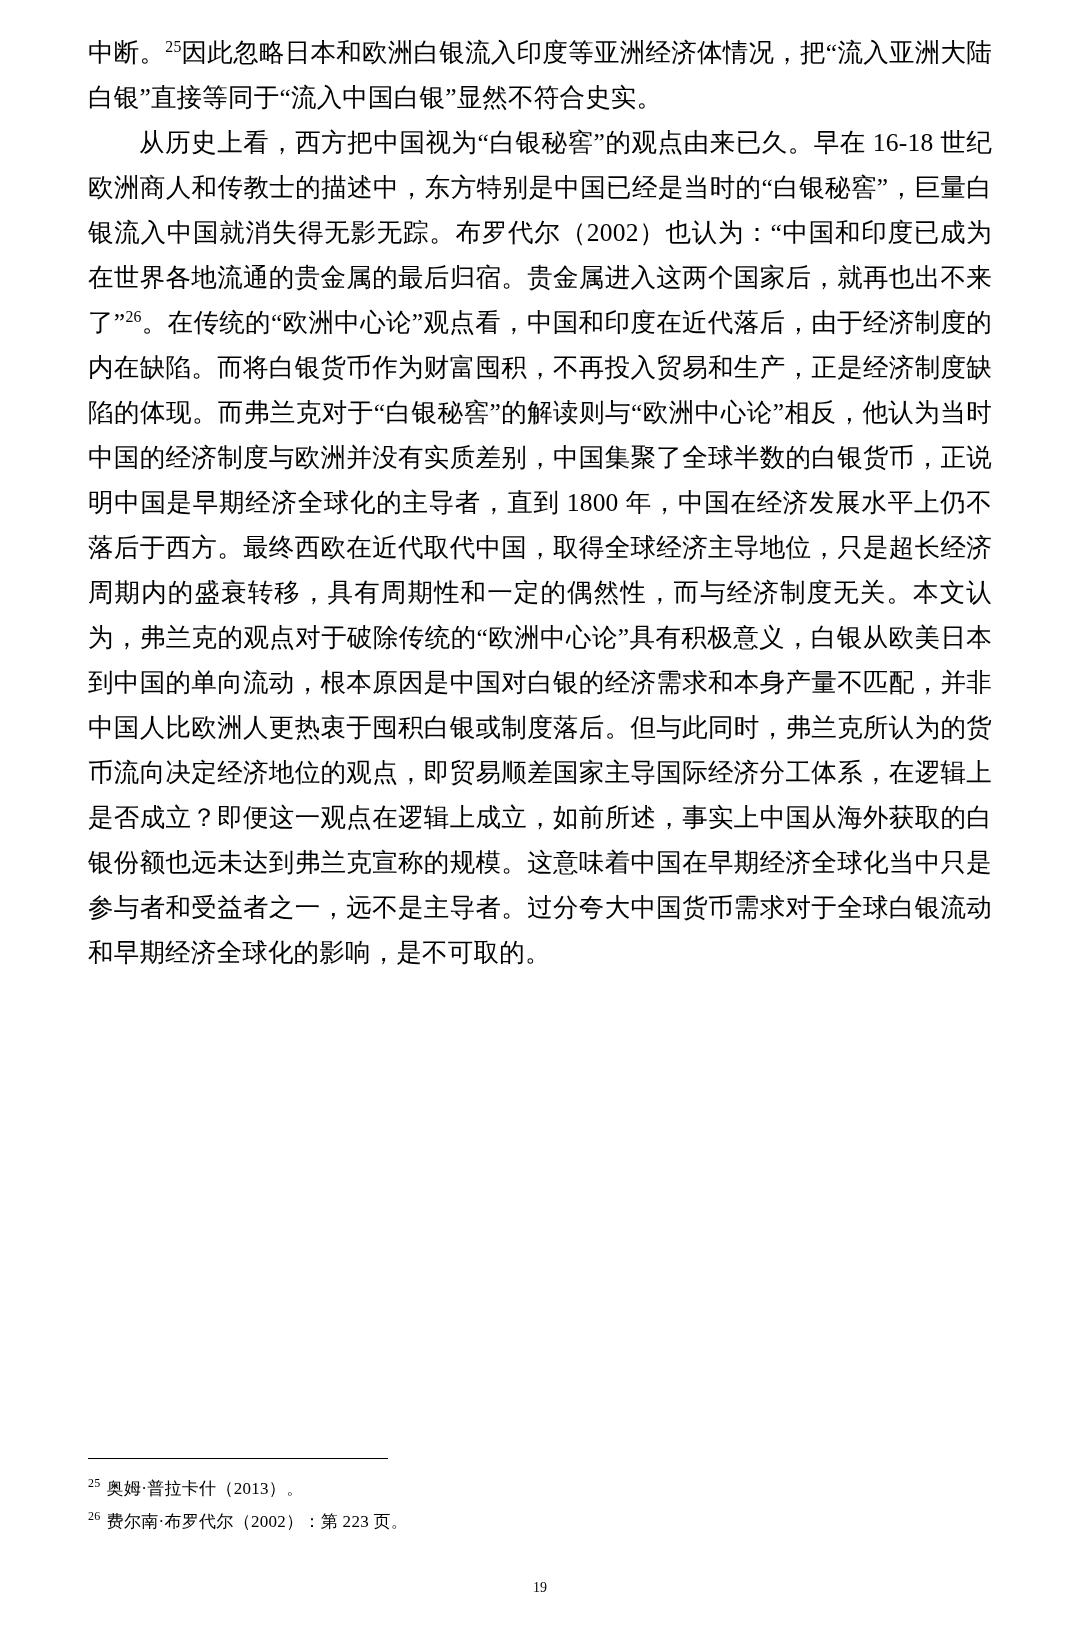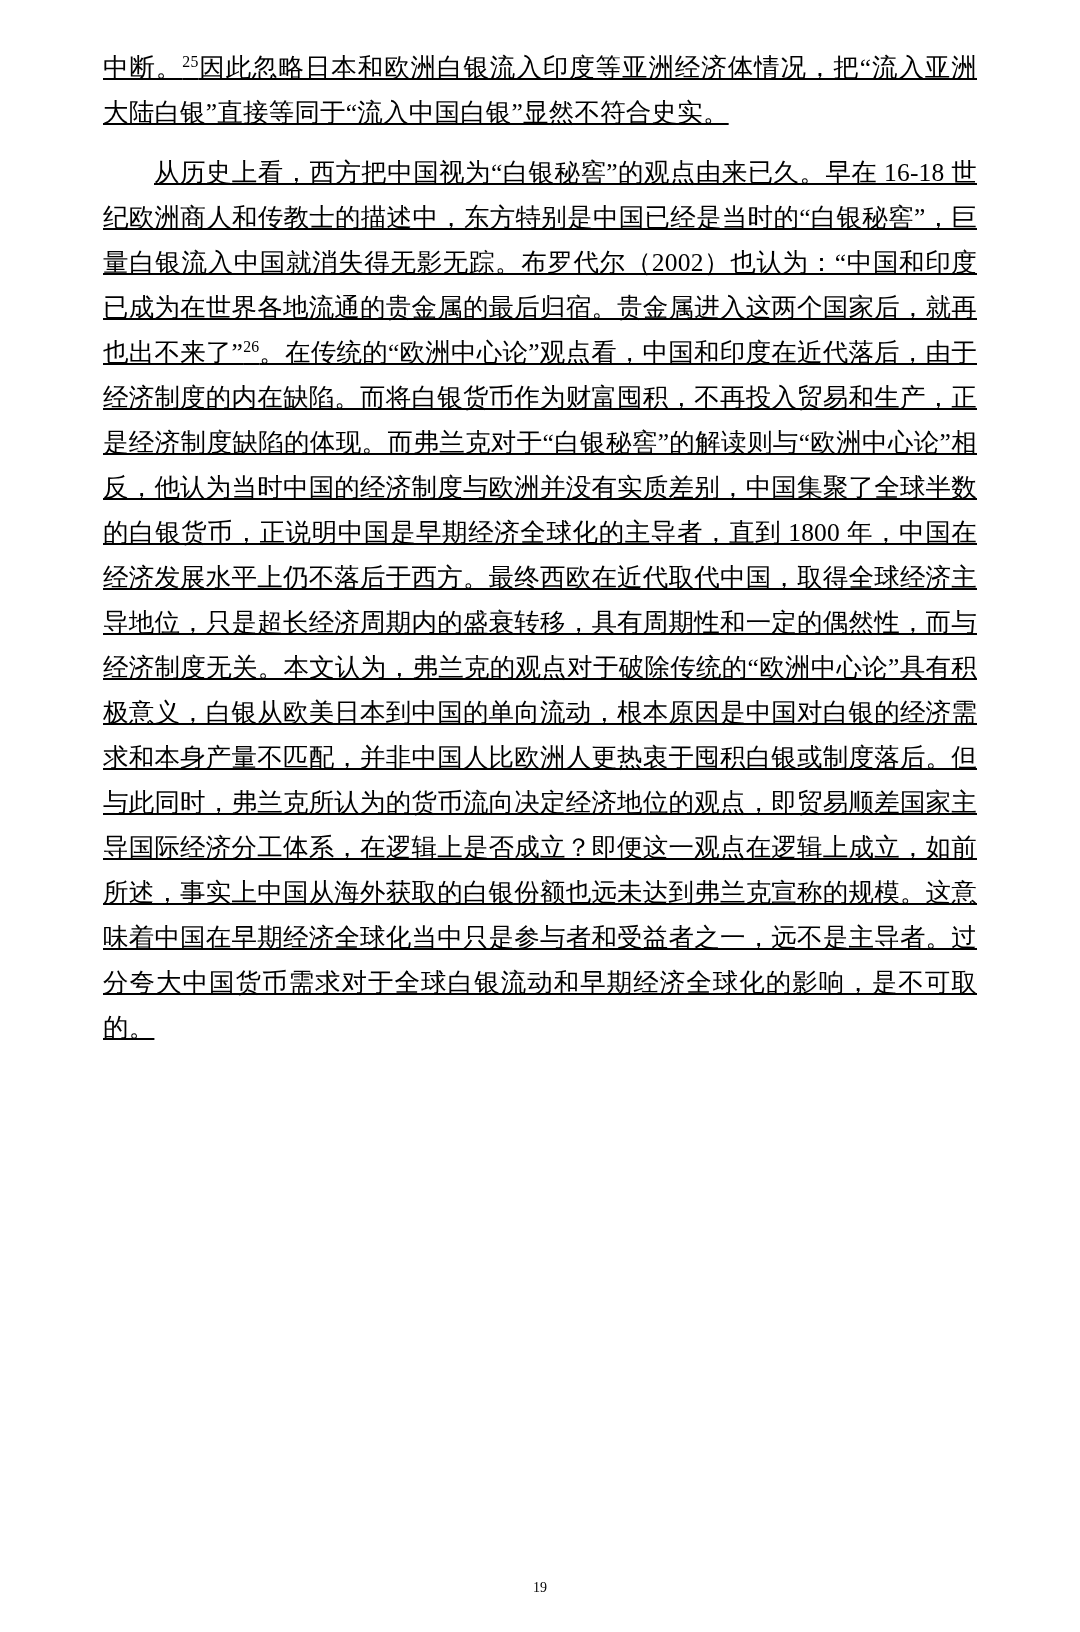--- a/index.html
+++ b/index.html
@@ -24,22 +24,21 @@
     padding: 30px 88px 0 88px;
   }
   .body-text {
     font-size: 25.5px;
     line-height: 45px;
     text-align: justify;
     text-justify: inter-ideograph;
     letter-spacing: 0.2px;
   }
   .para {
-    margin: 15px;
-    text-decoration: underline;
+    margin: 0;
   }
   .para.indent {
     text-indent: 2em;
   }
   sup {
     font-size: 0.62em;
     vertical-align: super;
     line-height: 0;
   }
   .footnote-area {
@@ -77,16 +76,25 @@
 </head>
 <body>
 
 <div class="page">
 
   <div class="body-text">
     <p class="para" id="para-1">中断。<sup>25</sup>因此忽略日本和欧洲白银流入印度等亚洲经济体情况，把“流入亚洲大陆白银”直接等同于“流入中国白银”显然不符合史实。</p>
     <p class="para indent" id="para-2">从历史上看，西方把中国视为“白银秘窖”的观点由来已久。早在 16-18 世纪欧洲商人和传教士的描述中，东方特别是中国已经是当时的“白银秘窖”，巨量白银流入中国就消失得无影无踪。布罗代尔（2002）也认为：“中国和印度已成为在世界各地流通的贵金属的最后归宿。贵金属进入这两个国家后，就再也出不来了”<sup>26</sup>。在传统的“欧洲中心论”观点看，中国和印度在近代落后，由于经济制度的内在缺陷。而将白银货币作为财富囤积，不再投入贸易和生产，正是经济制度缺陷的体现。而弗兰克对于“白银秘窖”的解读则与“欧洲中心论”相反，他认为当时中国的经济制度与欧洲并没有实质差别，中国集聚了全球半数的白银货币，正说明中国是早期经济全球化的主导者，直到 1800 年，中国在经济发展水平上仍不落后于西方。最终西欧在近代取代中国，取得全球经济主导地位，只是超长经济周期内的盛衰转移，具有周期性和一定的偶然性，而与经济制度无关。本文认为，弗兰克的观点对于破除传统的“欧洲中心论”具有积极意义，白银从欧美日本到中国的单向流动，根本原因是中国对白银的经济需求和本身产量不匹配，并非中国人比欧洲人更热衷于囤积白银或制度落后。但与此同时，弗兰克所认为的货币流向决定经济地位的观点，即贸易顺差国家主导国际经济分工体系，在逻辑上是否成立？即便这一观点在逻辑上成立，如前所述，事实上中国从海外获取的白银份额也远未达到弗兰克宣称的规模。这意味着中国在早期经济全球化当中只是参与者和受益者之一，远不是主导者。过分夸大中国货币需求对于全球白银流动和早期经济全球化的影响，是不可取的。</p>
   </div>
 
+  <div class="footnote-area">
+    <div class="footnote-rule"></div>
+    <div class="footnote">
+      <span class="fn-num">25</span><span>奥姆·普拉卡什（2013）。</span>
+    </div>
+    <div class="footnote">
+      <span class="fn-num">26</span><span>费尔南·布罗代尔（2002）：第 223 页。</span>
+    </div>
+  </div>
 
   <div class="page-number">19</div>
 
 </div>
 
 </body></html>

